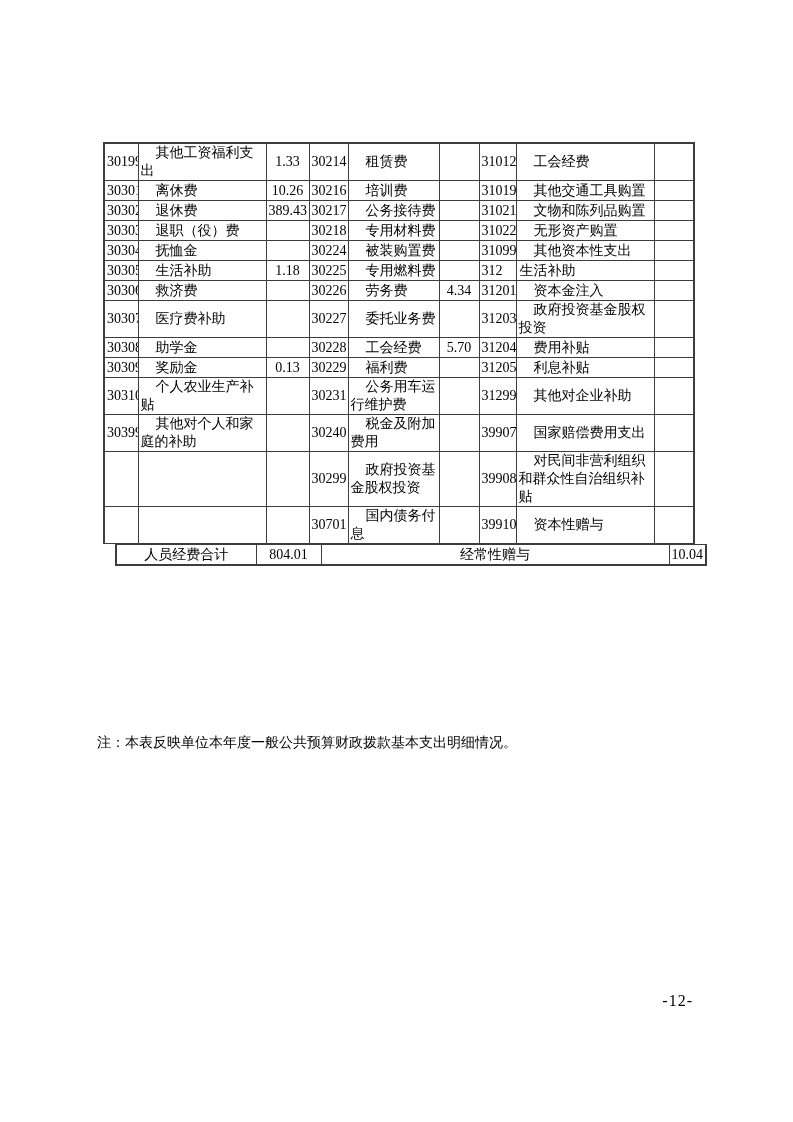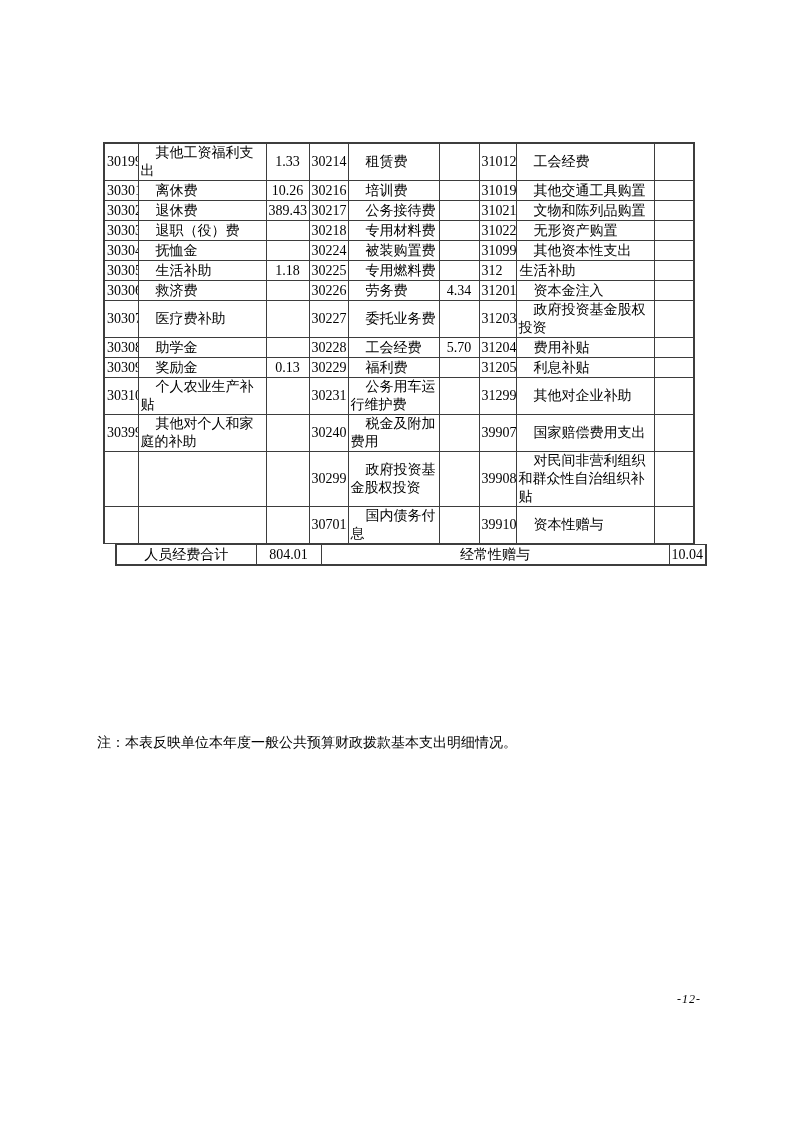--- a/index.html
+++ b/index.html
@@ -33,22 +33,22 @@
   td.code{text-align:left;white-space:nowrap;overflow:hidden;}
   td.name{text-align:left;text-indent:15px;}
   td.name.section{text-indent:1px;}
   td.amt{text-align:center;white-space:nowrap;}
   td.center{text-align:center;text-indent:0;}
   .note{
     position:absolute;left:97px;top:733px;width:620px;
     font-size:14px;line-height:20px;
   }
   .pageno{
-    position:absolute;top:992px;right:92px;
-    font-size:12px;letter-spacing:1px;font-style:italic;
+    position:absolute;top:992px;right:100px;
+    font-size:16px;letter-spacing:1px;
   }
 </style>
 </head>
 <body>
 
 <div class="page">
 
   <div class="table-wrap">
     <table class="body-table">
       <colgroup>

